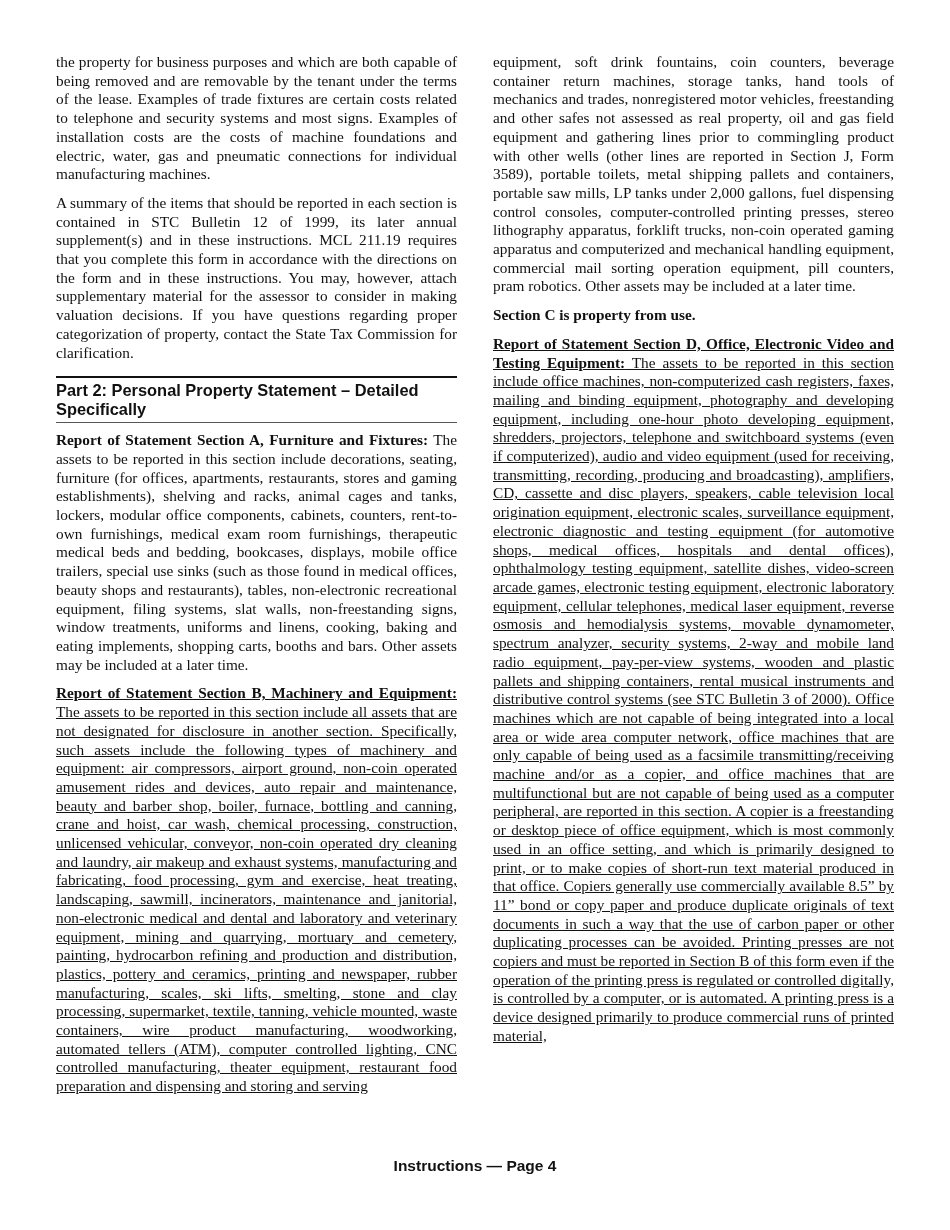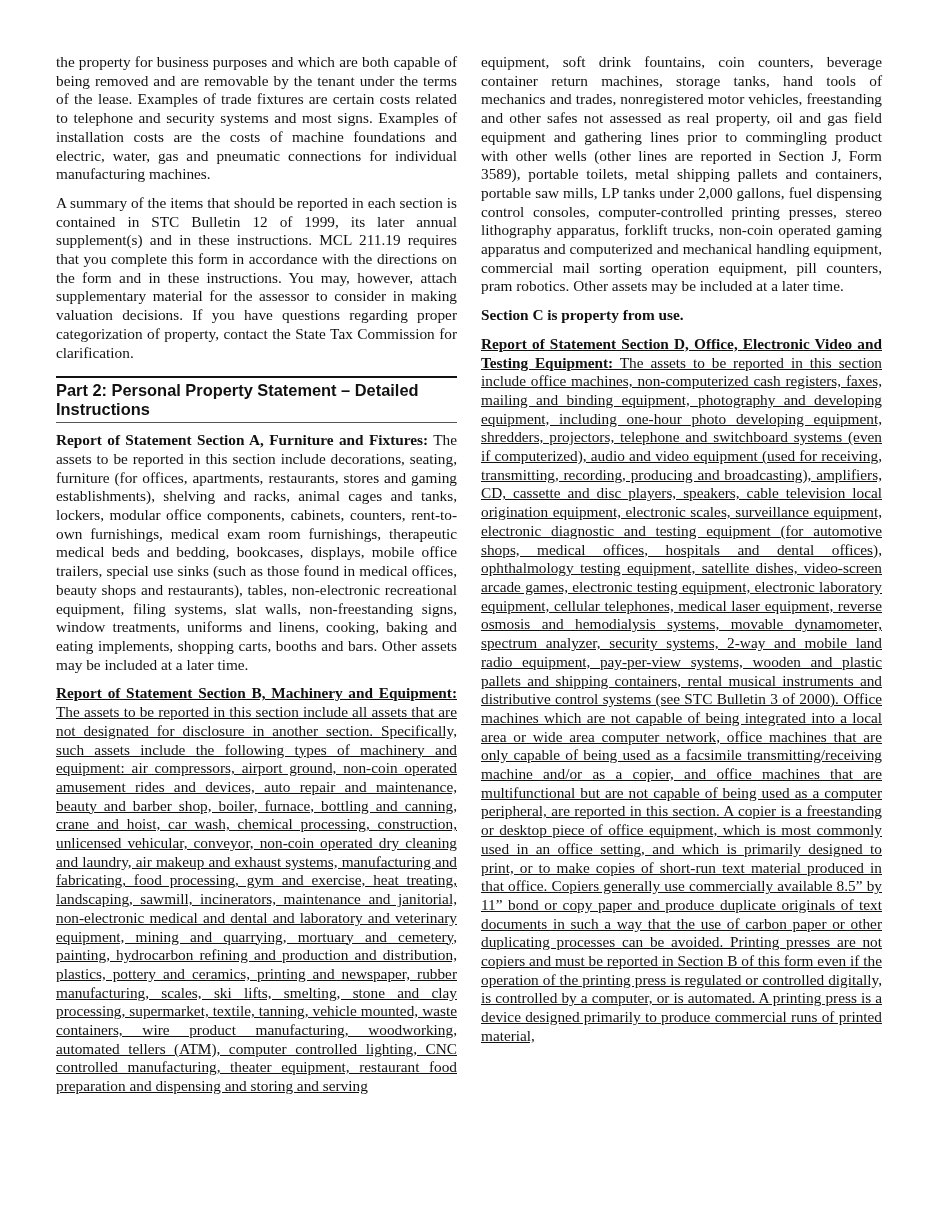--- a/index.html
+++ b/index.html
@@ -4,21 +4,21 @@
 <style>
   html, body { margin: 0; padding: 0; background: #ffffff; }
   body { width: 950px; height: 1230px; position: relative; overflow: hidden; color: #111; }
   .page { position: absolute; left: 0; top: 0; width: 950px; height: 1230px; }
   .col {
     position: absolute; top: 53px; width: 401px;
     font-family: "Liberation Serif", serif; font-size: 15.3px; line-height: 18.7px;
     text-align: justify; hyphens: none;
   }
   .col-left { left: 56px; }
-  .col-right { left: 481px; }
+  .col-right { left: 493px; }
   .col p { margin: 0 0 10px 0; }
   .col p.tight { margin: 0; text-decoration: underline; }
   .b { font-weight: bold; }
   .part-heading {
     font-family: "Liberation Sans", sans-serif; font-weight: bold; font-size: 16.4px; line-height: 19px;
     text-align: left; margin: 14px 0 8px 0; padding: 3px 0 3px 0;
     border-top: 2px solid #111; border-bottom: 1px solid #555;
   }
   .footer {
     position: absolute; top: 1157px; left: 0; width: 950px; text-align: center;
@@ -27,34 +27,35 @@
 </style>
 </head>
 <body>
 
 <div class="page">
 
   <div class="col col-left">
     <p>the property for business purposes and which are both capable of being removed and are removable by the tenant under the terms of the lease. Examples of trade fixtures are certain costs related to telephone and security systems and most signs. Examples of installation costs are the costs of machine foundations and electric, water, gas and pneumatic connections for individual manufacturing machines.</p>
     <p>A summary of the items that should be reported in each section is contained in STC Bulletin 12 of 1999, its later annual supplement(s) and in these instructions. MCL 211.19 requires that you complete this form in accordance with the directions on the form and in these instructions. You may, however, attach supplementary material for the assessor to consider in making valuation decisions. If you have questions regarding proper categorization of property, contact the State Tax Commission for clarification.</p>
 
-    <div class="part-heading">Part 2: Personal Property Statement – Detailed Instructions</div>
+    <div class="part-heading">Part 2: Personal Property Statement – Detailed Specifically</div>
 
     <p>
       <span class="b">Report of Statement Section A, Furniture and Fixtures:</span><span> The assets to be reported in this section include decorations, seating, furniture (for offices, apartments, restaurants, stores and gaming establishments), shelving and racks, animal cages and tanks, lockers, modular office components, cabinets, counters, rent-to-own furnishings, medical exam room furnishings, therapeutic medical beds and bedding, bookcases, displays, mobile office trailers, special use sinks (such as those found in medical offices, beauty shops and restaurants), tables, non-electronic recreational equipment, filing systems, slat walls, non-freestanding signs, window treatments, uniforms and linens, cooking, baking and eating implements, shopping carts, booths and bars. Other assets may be included at a later time.</span>
     </p>
 
     <p class="tight">
       <span class="b">Report of Statement Section B, Machinery and Equipment:</span><span> The assets to be reported in this section include all assets that are not designated for disclosure in another section. Specifically, such assets include the following types of machinery and equipment: air compressors, airport ground, non-coin operated amusement rides and devices, auto repair and maintenance, beauty and barber shop, boiler, furnace, bottling and canning, crane and hoist, car wash, chemical processing, construction, unlicensed vehicular, conveyor, non-coin operated dry cleaning and laundry, air makeup and exhaust systems, manufacturing and fabricating, food processing, gym and exercise, heat treating, landscaping, sawmill, incinerators, maintenance and janitorial, non-electronic medical and dental and laboratory and veterinary equipment, mining and quarrying, mortuary and cemetery, painting, hydrocarbon refining and production and distribution, plastics, pottery and ceramics, printing and newspaper, rubber manufacturing, scales, ski lifts, smelting, stone and clay processing, supermarket, textile, tanning, vehicle mounted, waste containers, wire product manufacturing, woodworking, automated tellers (ATM), computer controlled lighting, CNC controlled manufacturing, theater equipment, restaurant food preparation and dispensing and storing and serving</span>
     </p>
   </div>
 
   <div class="col col-right">
     <p>equipment, soft drink fountains, coin counters, beverage container return machines, storage tanks, hand tools of mechanics and trades, nonregistered motor vehicles, freestanding and other safes not assessed as real property, oil and gas field equipment and gathering lines prior to commingling product with other wells (other lines are reported in Section J, Form 3589), portable toilets, metal shipping pallets and containers, portable saw mills, LP tanks under 2,000 gallons, fuel dispensing control consoles, computer-controlled printing presses, stereo lithography apparatus, forklift trucks, non-coin operated gaming apparatus and computerized and mechanical handling equipment, commercial mail sorting operation equipment, pill counters, pram robotics. Other assets may be included at a later time.</p>
 
     <p class="b">Section C is property from use.</p>
 
     <p class="tight">
       <span class="b">Report of Statement Section D, Office, Electronic Video and Testing Equipment:</span><span> The assets to be reported in this section include office machines, non-computerized cash registers, faxes, mailing and binding equipment, photography and developing equipment, including one-hour photo developing equipment, shredders, projectors, telephone and switchboard systems (even if computerized), audio and video equipment (used for receiving, transmitting, recording, producing and broadcasting), amplifiers, CD, cassette and disc players, speakers, cable television local origination equipment, electronic scales, surveillance equipment, electronic diagnostic and testing equipment (for automotive shops, medical offices, hospitals and dental offices), ophthalmology testing equipment, satellite dishes, video-screen arcade games, electronic testing equipment, electronic laboratory equipment, cellular telephones, medical laser equipment, reverse osmosis and hemodialysis systems, movable dynamometer, spectrum analyzer, security systems, 2-way and mobile land radio equipment, pay-per-view systems, wooden and plastic pallets and shipping containers, rental musical instruments and distributive control systems (see STC Bulletin 3 of 2000). Office machines which are not capable of being integrated into a local area or wide area computer network, office machines that are only capable of being used as a facsimile transmitting/receiving machine and/or as a copier, and office machines that are multifunctional but are not capable of being used as a computer peripheral, are reported in this section. A copier is a freestanding or desktop piece of office equipment, which is most commonly used in an office setting, and which is primarily designed to print, or to make copies of short-run text material produced in that office. Copiers generally use commercially available 8.5” by 11” bond or copy paper and produce duplicate originals of text documents in such a way that the use of carbon paper or other duplicating processes can be avoided. Printing presses are not copiers and must be reported in Section B of this form even if the operation of the printing press is regulated or controlled digitally, is controlled by a computer, or is automated. A printing press is a device designed primarily to produce commercial runs of printed material,</span>
     </p>
   </div>
 
+  <div class="footer">Instructions — Page 4</div>
 </div>
 
 </body></html>

